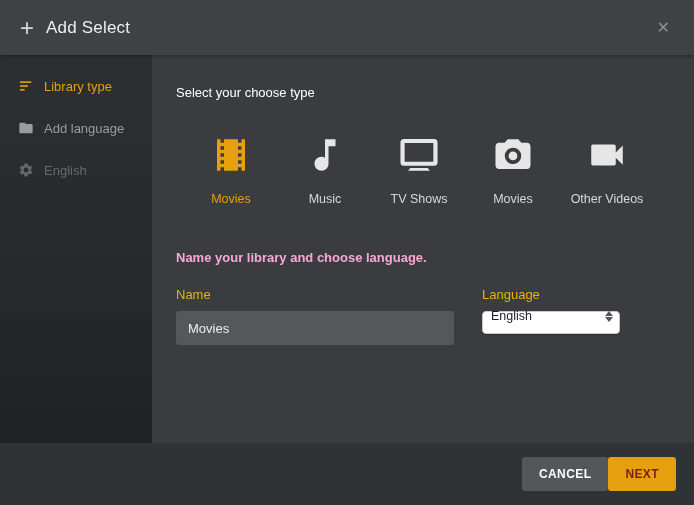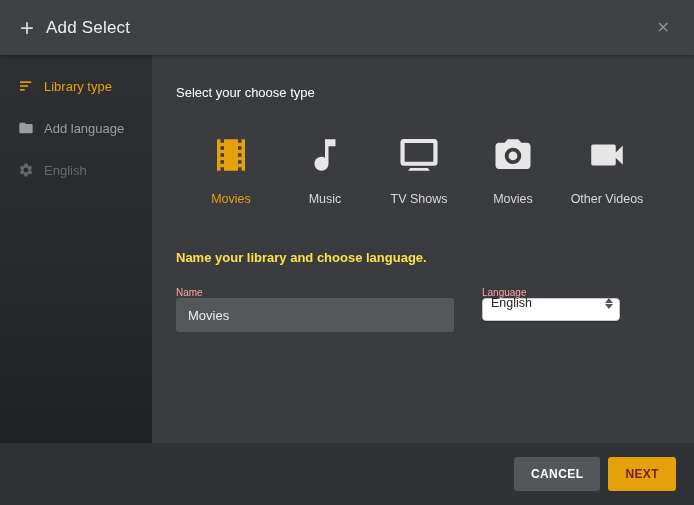--- a/index.html
+++ b/index.html
@@ -101,30 +101,31 @@
     display: block;
     margin-top: 14px;
     font-size: 12.5px;
     color: #d8d8d8;
   }
   .type-item.selected { color: #e5a00d; }
   .type-item.selected .type-label { color: #e5a00d; }
 
   .name-title {
     margin-top: 44px;
-    color: #fde047;
+    color: #f9a8d4;
     font-size: 13px;
     font-weight: 700;
   }
 
   .fields-row { display: flex; margin-top: 22px; }
   .field-label {
     display: block;
-    color: #fca5a5;
-    font-size: 10px;
+    color: #eab308;
+    font-size: 13px;
+    margin-bottom: 9px;
   }
   .name-group { width: 278px; }
   .name-input {
     width: 100%;
     height: 34px;
     background: #55585b;
     border: none;
     border-radius: 3px;
     color: #eeeeee;
     font-size: 13px;
@@ -168,21 +169,21 @@
   .arrow-down { border-top: 5px solid #555; }
 
   
   .footer {
     height: 62px;
     background: #303336;
     display: flex;
     align-items: center;
     justify-content: flex-end;
     padding-right: 18px;
-    gap: 8px;
+    gap: 0;
   }
   .btn {
     border: none;
     border-radius: 3px;
     font-family: "Liberation Sans", sans-serif;
     font-size: 12px;
     font-weight: 700;
     letter-spacing: .4px;
     padding: 10px 17px;
     cursor: pointer;

